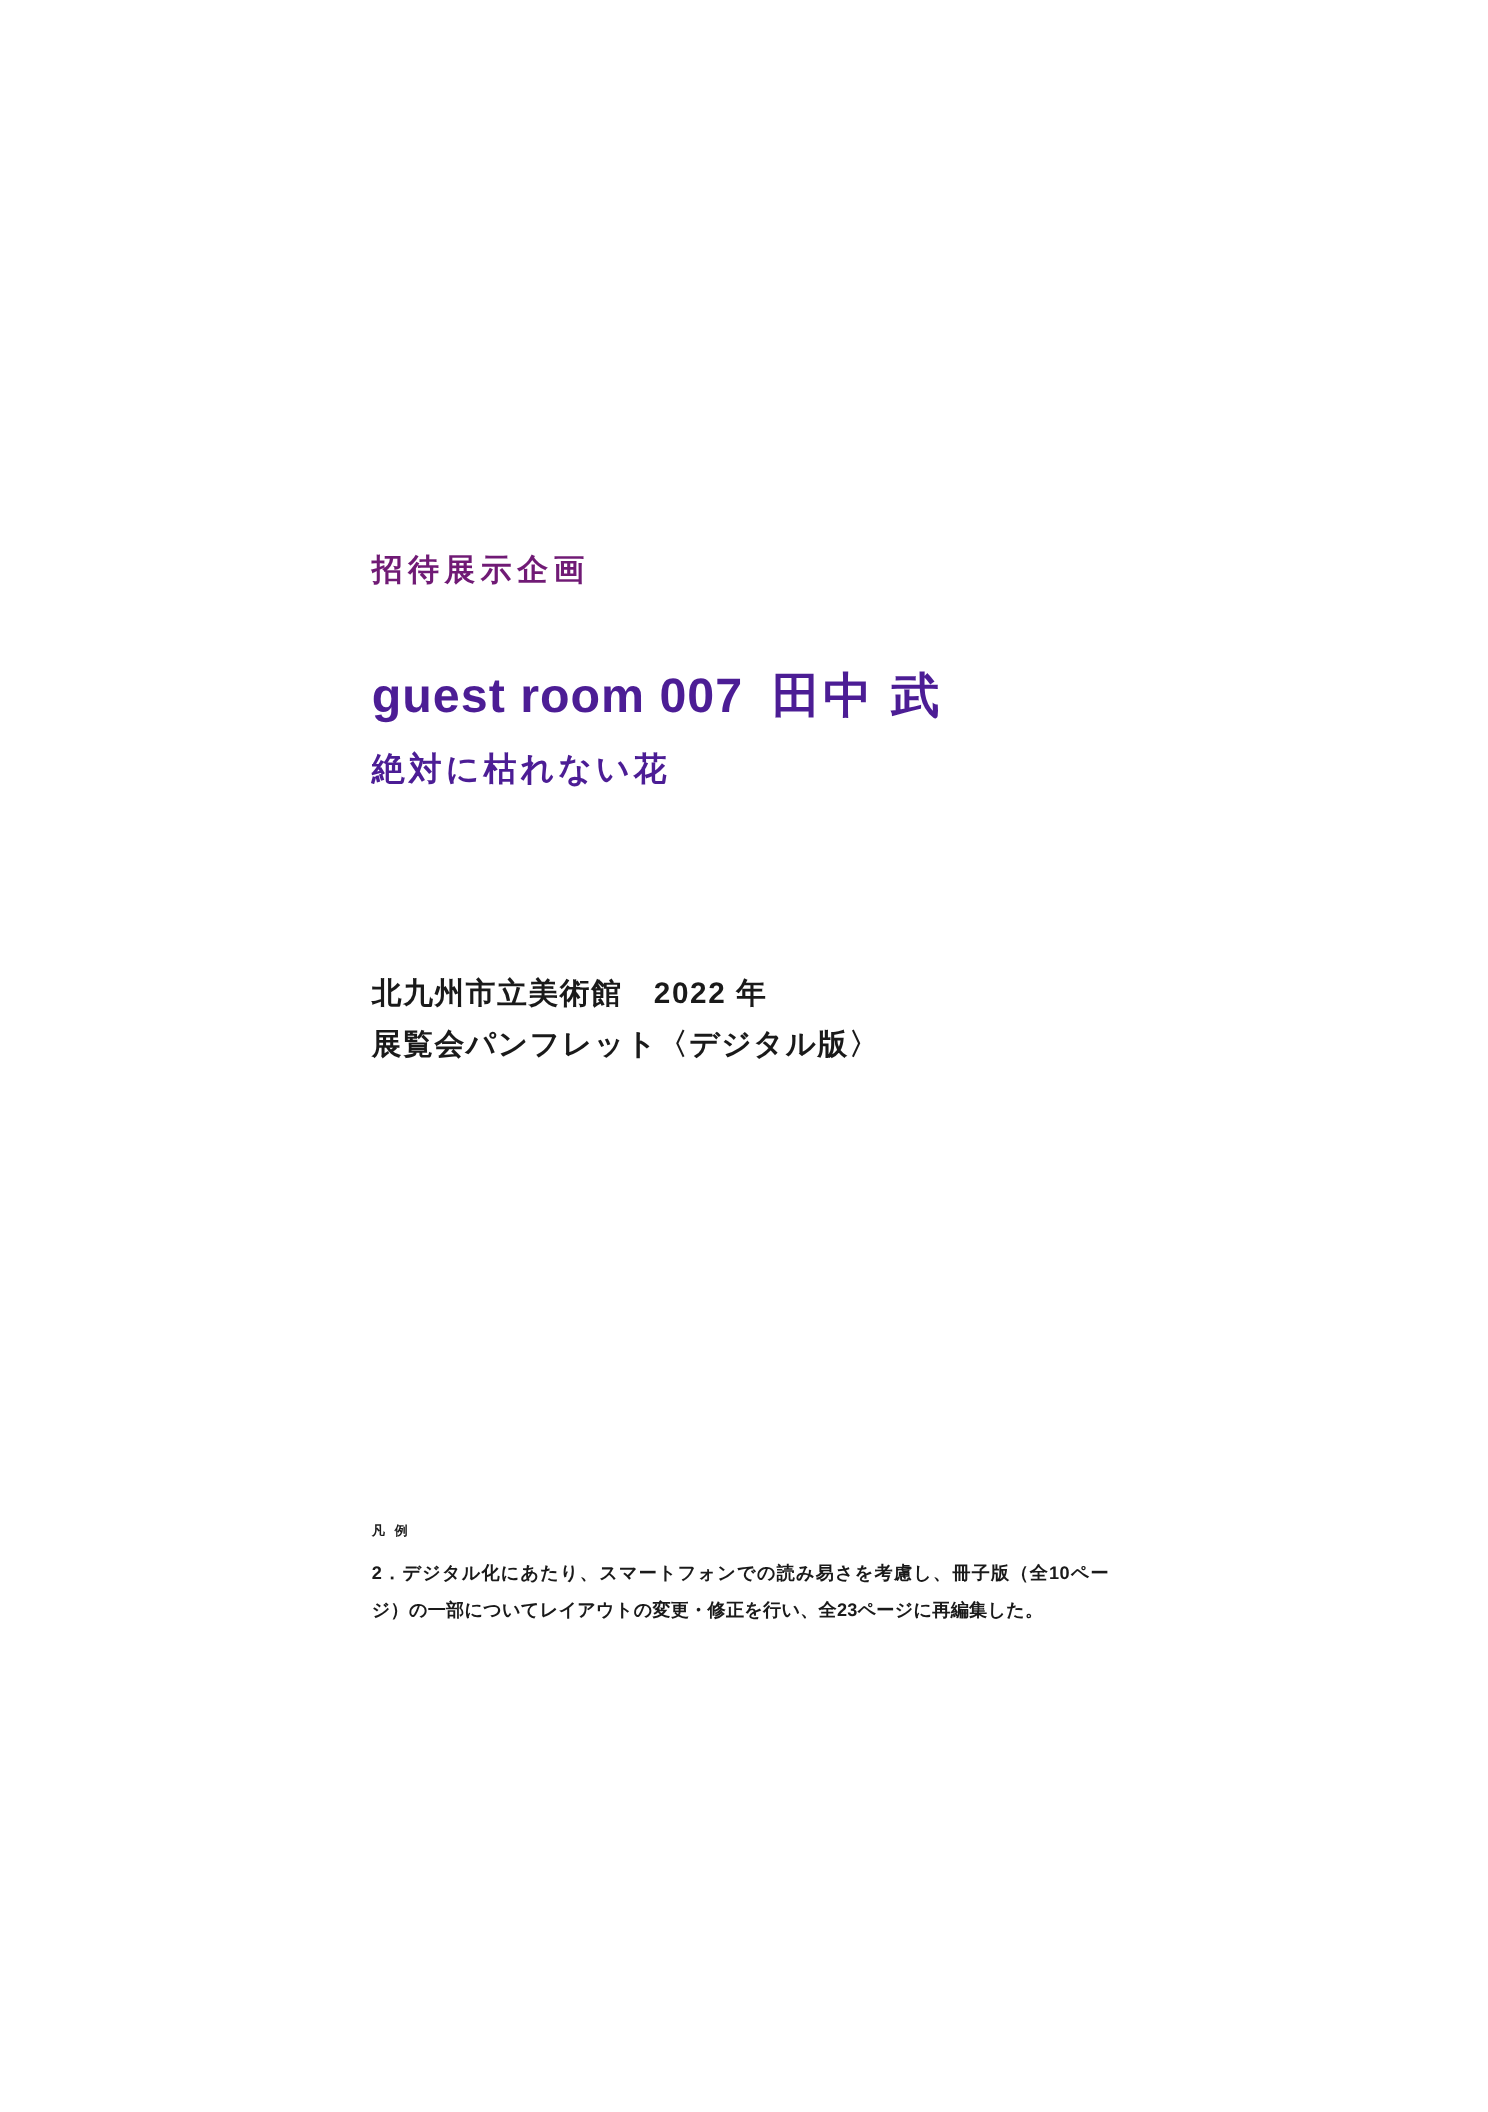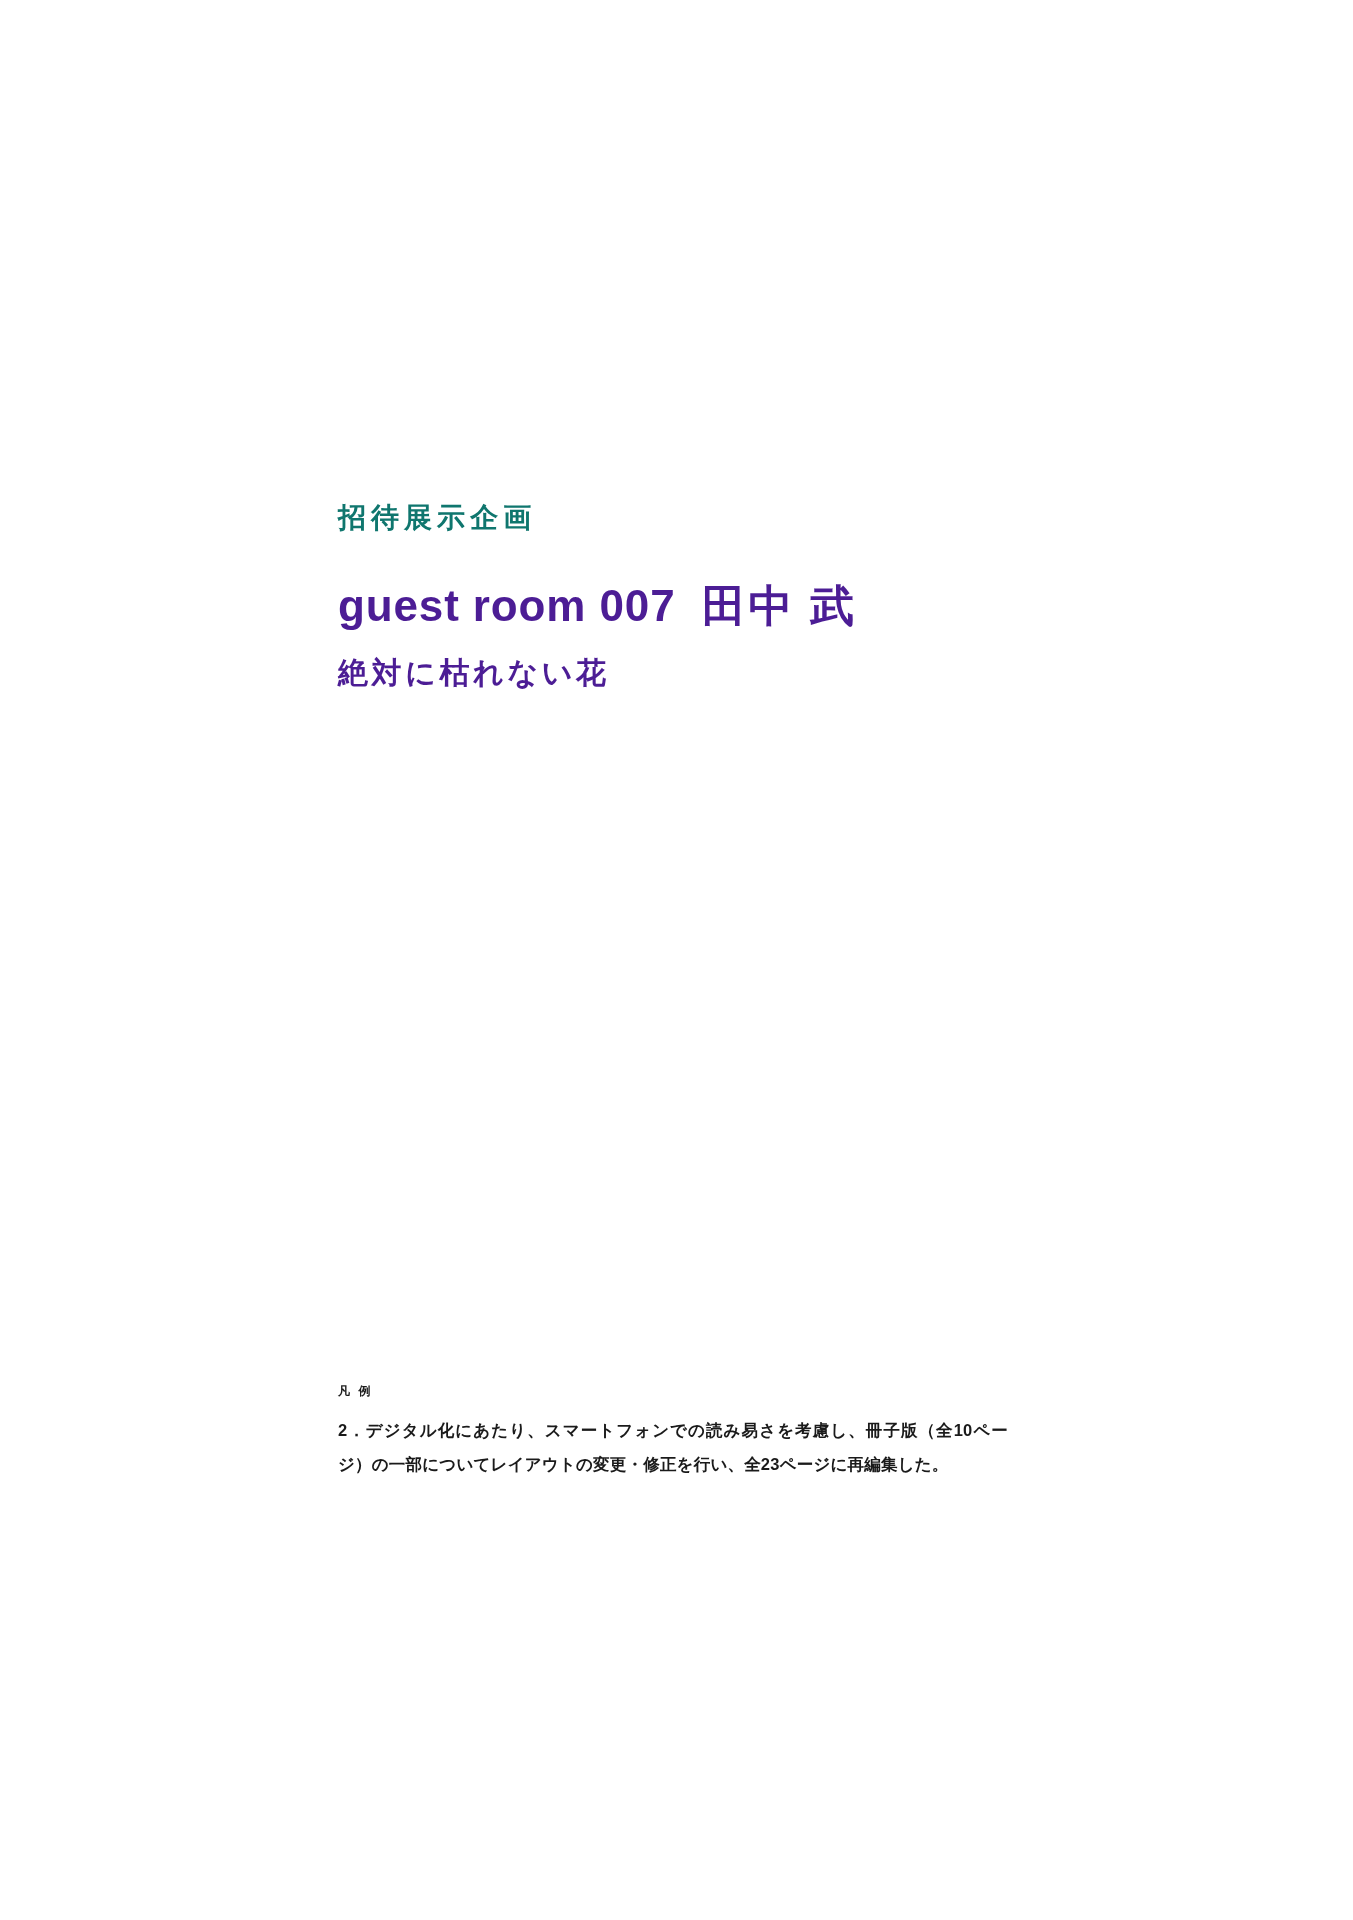--- a/index.html
+++ b/index.html
@@ -28,23 +28,23 @@
     position: absolute;
     left: 338px;
     top: 498px;
     width: 800px;
   }
 
   .eyebrow {
     font-size: 28px;
     font-weight: 700;
     letter-spacing: 0.18em;
-    color: #0f766e;
+    color: #701a75;
     line-height: 1.4;
-    margin: 0 0 47px 0;
+    margin: 0 0 74px 0;
   }
 
   .main-title {
     font-size: 44px;
     font-weight: 700;
     letter-spacing: 0.04em;
     color: #4c1d95;
     line-height: 1.0;
     margin: 0;
   }
@@ -116,20 +116,24 @@
 
   <div class="title-block">
     <div class="eyebrow">招待展示企画</div>
 
     <h1 class="main-title">
       <span class="line-1"><span class="en">guest room 007</span>&nbsp;&nbsp;<span class="jp">田中 武</span></span>
       <span class="line-2">絶対に枯れない花</span>
     </h1>
   </div>
 
+  <div class="pub-block">
+    <span class="pub-line">北九州市立美術館　2022 年</span>
+    <span class="pub-line">展覧会パンフレット〈デジタル版〉</span>
+  </div>
 
   <div class="notes">
     <div class="notes-heading">凡 例</div>
 
 
     <div class="note-item">
       <p>2．デジタル化にあたり、スマートフォンでの読み易さを考慮し、冊子版（全10ページ）の一部についてレイアウトの変更・修正を行い、全23ページに再編集した。</p>
     </div>
   </div>
 

